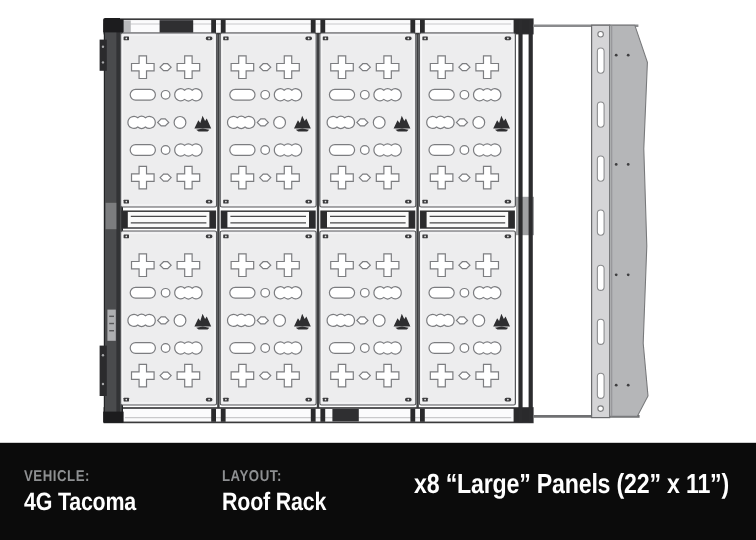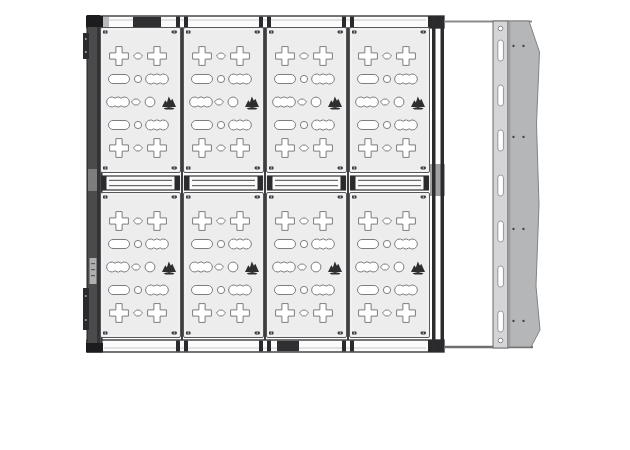--- a/index.html
+++ b/index.html
@@ -334,14 +334,25 @@
       <circle cx="513.5" cy="46" r="1.15" fill="#3e3e40"></circle>
       <circle cx="523.5" cy="46" r="1.15" fill="#3e3e40"></circle>
       <circle cx="513.5" cy="137" r="1.15" fill="#3e3e40"></circle>
       <circle cx="523.5" cy="137" r="1.15" fill="#3e3e40"></circle>
       <circle cx="513.5" cy="229" r="1.15" fill="#3e3e40"></circle>
       <circle cx="523.5" cy="229" r="1.15" fill="#3e3e40"></circle>
       <circle cx="513.5" cy="321" r="1.15" fill="#3e3e40"></circle>
       <circle cx="523.5" cy="321" r="1.15" fill="#3e3e40"></circle>
     </svg>
 
+  <div class="footer">
+    <div class="spec" style="left:20px">
+      <div class="spec-label">VEHICLE:</div>
+      <div class="spec-value">4G Tacoma</div>
+    </div>
+    <div class="spec" style="left:185px">
+      <div class="spec-label">LAYOUT:</div>
+      <div class="spec-value">Roof Rack</div>
+    </div>
+    <div class="headline">x8 “Large” Panels (22” x 11”)</div>
+  </div>
 
 </div>
 
 </body></html>

